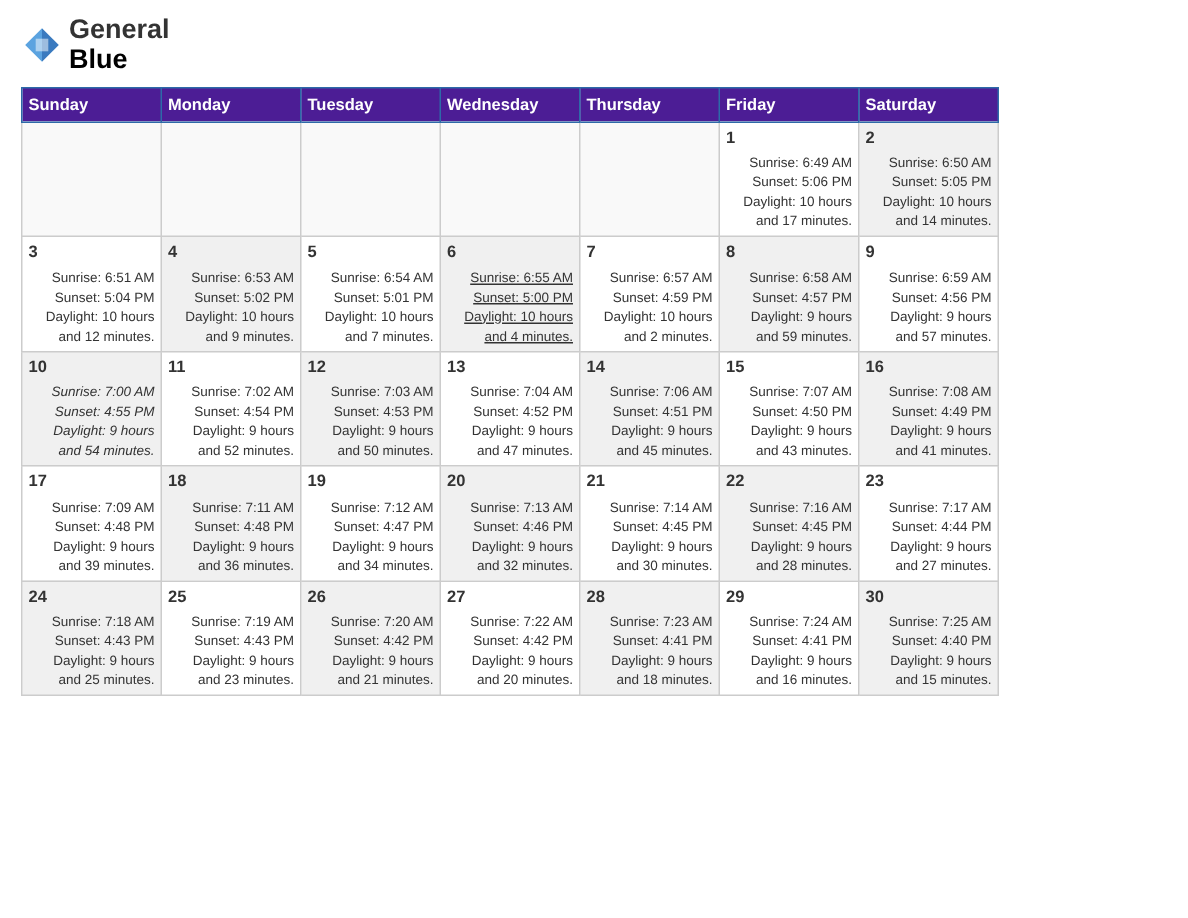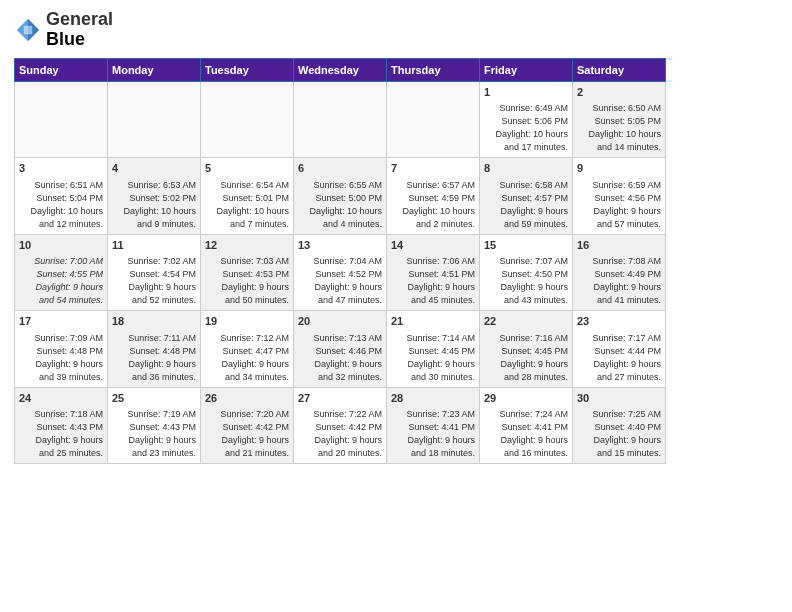--- a/index.html
+++ b/index.html
@@ -164,21 +164,21 @@
           </td>
           <td>
             <span class="day-num">5</span>
             <div class="day-info" style="white-space: pre-line;">Sunrise: 6:54 AM
 Sunset: 5:01 PM
 Daylight: 10 hours
 and 7 minutes.</div>
           </td>
           <td class="shaded">
             <span class="day-num">6</span>
-            <div class="day-info" style="white-space: pre-line;">Sunrise: 6:55 AM
+            <div class="day-info" style="white-space: pre-line; text-decoration: underline;">Sunrise: 6:55 AM
 Sunset: 5:00 PM
 Daylight: 10 hours
 and 4 minutes.</div>
           </td>
           <td>
             <span class="day-num">7</span>
             <div class="day-info" style="white-space: pre-line;">Sunrise: 6:57 AM
 Sunset: 4:59 PM
 Daylight: 10 hours
 and 2 minutes.</div>

